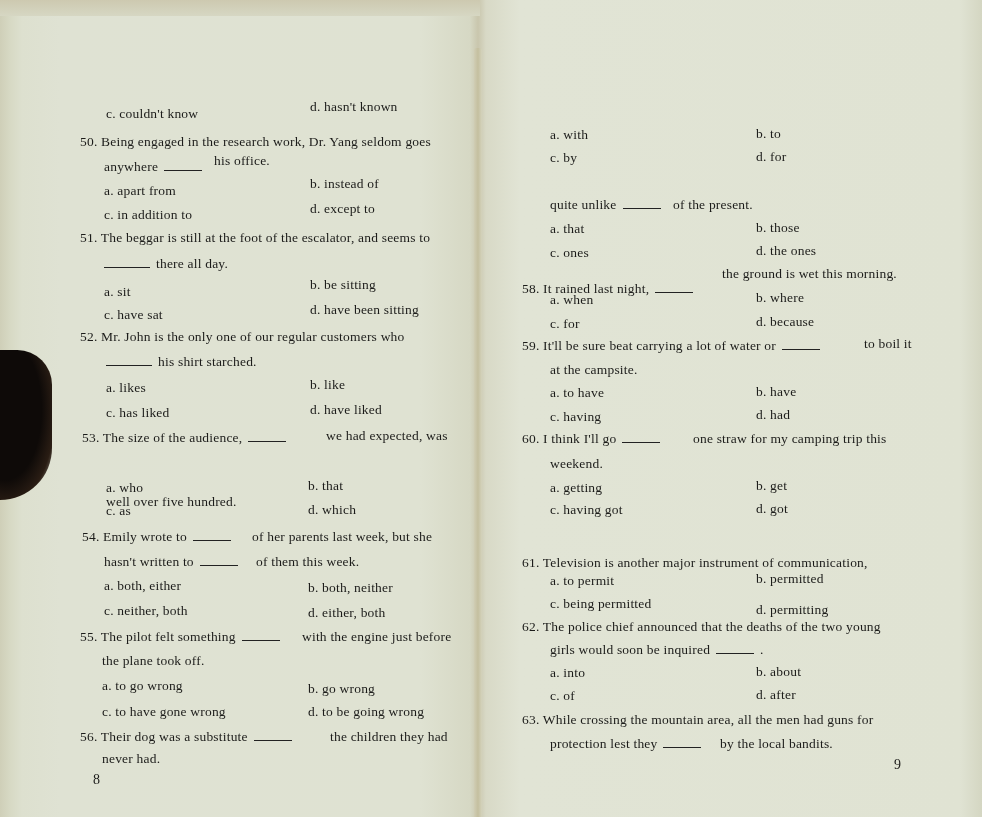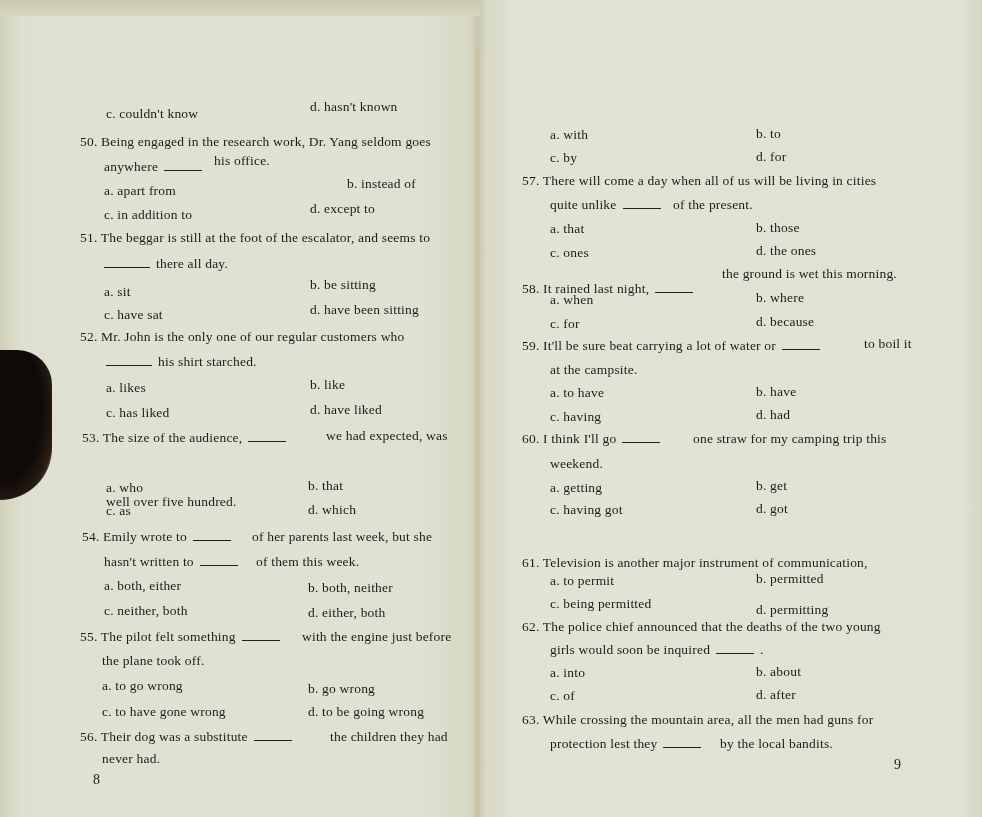--- a/index.html
+++ b/index.html
@@ -41,21 +41,21 @@
 
 <div class="book">
   <div class="top-edge"></div>
   <div class="page left" id="leftPage">
       <div class="line" style="left: 106px; top: 106px;"><span>c.  couldn't know</span></div>
       <div class="line" style="left: 310px; top: 99px;"><span>d.  hasn't known</span></div>
       <div class="line" style="left: 80px; top: 134px;"><span>50. Being engaged in the research work,  Dr. Yang seldom goes</span></div>
       <div class="line" style="left: 104px; top: 159px;"><span>anywhere</span><span class="blank"></span></div>
       <div class="line" style="left: 214px; top: 153px;"><span>his office.</span></div>
       <div class="line" style="left: 104px; top: 183px;"><span>a.  apart from</span></div>
-      <div class="line" style="left: 310px; top: 176px; margin-left: 37px;"><span>b.  instead of</span></div>
+      <div class="line" style="left: 310px; top: 176px;"><span>b.  instead of</span></div>
       <div class="line" style="left: 104px; top: 207px;"><span>c.  in addition to</span></div>
       <div class="line" style="left: 310px; top: 201px;"><span>d.  except to</span></div>
       <div class="line" style="left: 80px; top: 230px;"><span>51. The beggar is still at the foot of the escalator,  and seems to</span></div>
       <div class="line" style="left: 98px; top: 256px;"><span class="blank w45"></span><span>there all day.</span></div>
       <div class="line" style="left: 104px; top: 284px;"><span>a.  sit</span></div>
       <div class="line" style="left: 310px; top: 277px;"><span>b.  be sitting</span></div>
       <div class="line" style="left: 104px; top: 307px;"><span>c. have sat</span></div>
       <div class="line" style="left: 310px; top: 302px;"><span>d.  have been sitting</span></div>
       <div class="line" style="left: 80px; top: 329px;"><span>52. Mr. John is the only one of our regular customers who</span></div>
       <div class="line" style="left: 100px; top: 354px;"><span class="blank w45"></span><span>his shirt starched.</span></div>
@@ -88,21 +88,20 @@
       <div class="line" style="left: 80px; top: 729px;"><span>56. Their dog was a substitute</span><span class="blank"></span></div>
       <div class="line" style="left: 330px; top: 729px;"><span>the children they had</span></div>
       <div class="line" style="left: 102px; top: 751px;"><span>never had.</span></div>
     </div>
   <div class="spine"></div>
   <div class="page right" id="rightPage">
       <div class="line" style="left: 68px; top: 127px;"><span>a.  with</span></div>
       <div class="line" style="left: 274px; top: 126px;"><span>b.  to</span></div>
       <div class="line" style="left: 68px; top: 150px;"><span>c. by</span></div>
       <div class="line" style="left: 274px; top: 149px;"><span>d.  for</span></div>
-      <div class="line" style="left: 40px; top: 173px;"><span>57. There will come a day when all of us will be living in cities</span></div>
       <div class="line" style="left: 68px; top: 197px;"><span>quite unlike</span><span class="blank"></span></div>
       <div class="line" style="left: 191px; top: 197px;"><span>of the present.</span></div>
       <div class="line" style="left: 68px; top: 221px;"><span>a.  that</span></div>
       <div class="line" style="left: 274px; top: 220px;"><span>b.  those</span></div>
       <div class="line" style="left: 68px; top: 245px;"><span>c.  ones</span></div>
       <div class="line" style="left: 274px; top: 243px;"><span>d.  the ones</span></div>
       <div class="line" style="left: 40px; top: 281px;"><span>58. It rained last night,</span><span class="blank"></span></div>
       <div class="line" style="left: 240px; top: 266px;"><span>the ground is wet this morning.</span></div>
       <div class="line" style="left: 68px; top: 292px;"><span>a.  when</span></div>
       <div class="line" style="left: 274px; top: 290px;"><span>b.  where</span></div>

